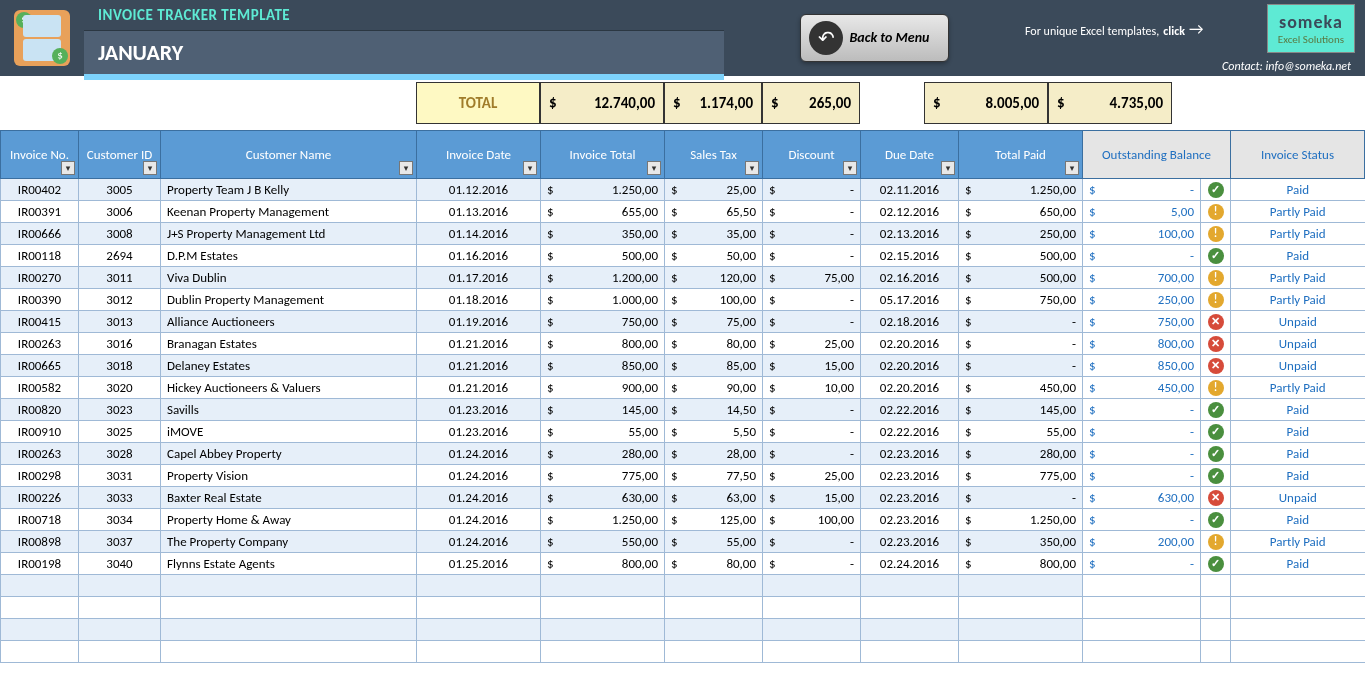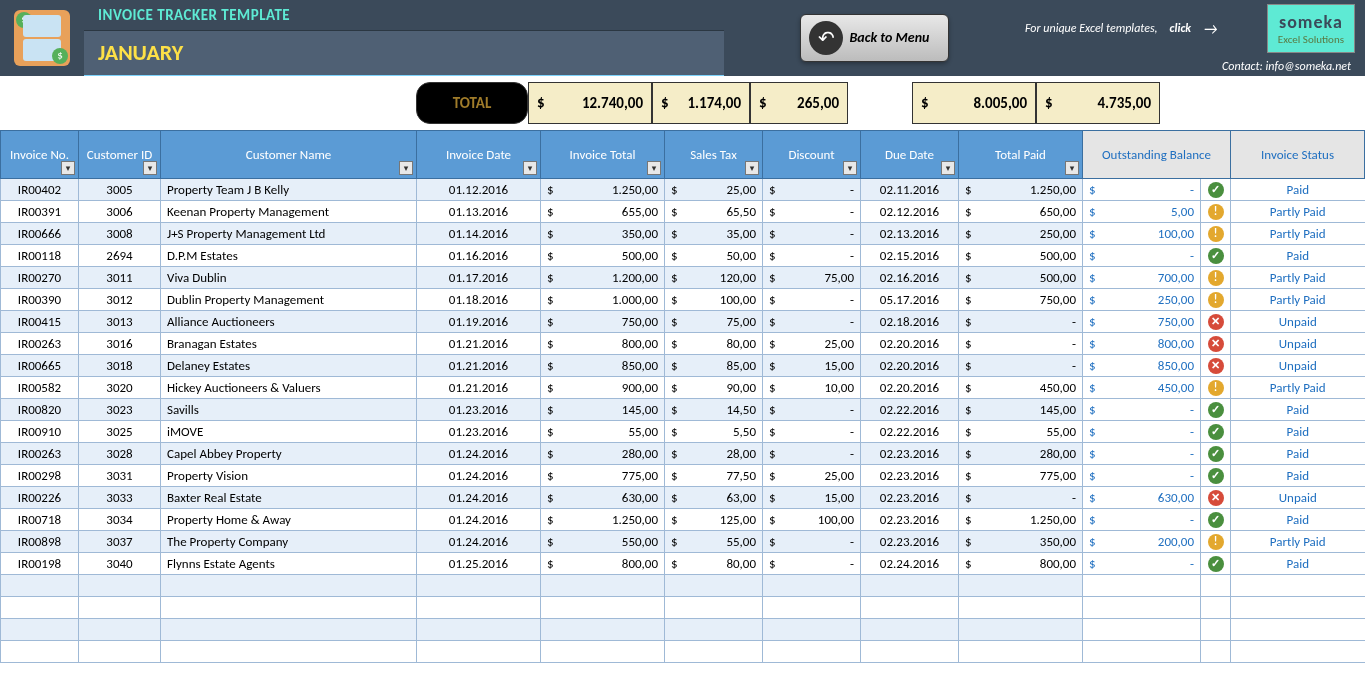--- a/index.html
+++ b/index.html
@@ -8,39 +8,39 @@
 .topbar { background: #3b4a5a; height: 76px; display: flex; align-items: stretch; }
 .icon-col { width: 84px; display: flex; align-items: center; justify-content: center; }
 .invoice-icon { width: 56px; height: 56px; background: #e8a15a; border-radius: 6px; position: relative; display:flex; flex-direction:column; align-items:center; justify-content:space-around; padding:4px; }
 .invoice-icon .paper { width: 38px; height: 22px; background: #c9e3f3; border-radius: 3px; position: relative; }
 .invoice-icon .coin { width: 16px; height: 16px; background: #56b05a; border-radius: 50%; position: absolute; color:#fff; font-size:11px; text-align:center; line-height:16px; }
 .invoice-icon .coin.c1 { top: 2px; left: 2px; }
 .invoice-icon .coin.c2 { bottom: 2px; right: 2px; }
 
 .title-col { flex: 0 0 640px; display: flex; flex-direction: column; }
 .title-top { height: 30px; color: #5eead4; font-weight: 600; font-size: 15px; padding: 6px 14px; letter-spacing: .5px; }
-.title-month { flex: 1; background: #4f6074; color: #fde047; font-size: 22px; font-weight: 700; padding: 8px 14px; border-top: 1px solid #2b3742; border-bottom: 1px solid #7dd3fc; }
+.title-month { flex: 1; background: #4f6074; color: #ffffff; font-size: 22px; font-weight: 700; padding: 8px 14px; border-top: 1px solid #2b3742; border-bottom: 6px solid #7dd3fc; }
 
 .mid-col { flex: 1; display:flex; align-items:center; justify-content:center; }
 .back-btn { background: linear-gradient(#e8e8e8,#bcbcbc); border: 1px solid #333; border-radius: 6px; padding: 6px 18px 6px 8px; display:flex; align-items:center; gap:6px; cursor:pointer; box-shadow: 0 2px 4px rgba(0,0,0,.3); }
 .back-arrow { width: 34px; height: 34px; border-radius:50%; background:#333; color:#fff; display:flex; align-items:center; justify-content:center; font-size:20px; }
 .back-txt { font-style: italic; font-weight:700; font-size:14px; line-height:1.1; text-align:left;}
 
 .right-col { flex: 0 0 340px; color:#fff; font-size:12px; display:flex; flex-direction:column; justify-content:center; gap:6px; padding-right:10px; }
 .right-col .line1 { display:flex; align-items:center; gap:8px; }
 .right-col .arrow { font-size:16px; }
 .right-col .line2 { font-style: italic; text-align:right; padding-right:4px; }
 .logo { background:#5eead4; color:#3b4a5a; padding:6px 10px; text-align:center; border:1px solid #888; }
 .logo .big { font-size:18px; font-weight:700; letter-spacing:1px; }
 .logo .small { font-size:11px; color:#5a7a43; }
 
 .totals-row { display:flex; height:42px; margin-top:6px; }
 .totals-row .spacer1 { width: 416px; }
 .total-cell { border:1px solid #333; display:flex; align-items:center; justify-content:center; font-weight:700; font-size:15px; }
-.total-label { width:112px; background:#000000; color:#a07c2a;border-radius:14px; }
+.total-label { width:124px; background:#fef9c3; color:#a07c2a; }
 .total-val { background:#f5edc8; color:#000; padding:0 8px; justify-content:space-between; }
 .tw1{width:124px;} .tw2{width:98px;} .tw3{width:98px;}
 .gap{width:64px;}
 .tw4{width:124px;} .tw5{width:124px;}
 .total-val .cur{margin-right:4px;}
 
 .grid { margin-top:6px; border-collapse:collapse; width:100%; table-layout:fixed; }
 .grid th { background:#5b9bd5; color:#fff; font-weight:400; font-size:13px; border:1px solid #3b6fa0; padding:4px 4px; position:relative; height:48px; vertical-align:middle; }
 .grid th.ob { background:#e5e5e5; color:#1f6fc0; }
 .grid th .filter { position:absolute; right:3px; bottom:3px; width:14px; height:14px; background:#e8e8e8; border:1px solid #777; font-size:9px; line-height:12px; text-align:center; color:#333; cursor:pointer; }
@@ -79,21 +79,21 @@
     <div class="title-month">JANUARY</div>
   </div>
   <div class="mid-col">
     <div class="back-btn">
       <div class="back-arrow">↶</div>
       <div class="back-txt">Back to Menu</div>
     </div>
   </div>
   <div class="right-col">
     <div class="line1">
-      <div style="flex:1; display:flex; gap:12px; align-items:center; font-style:italic;">
+      <div style="flex:1; display:flex; gap:4px; align-items:flex-end; ">
         <span>For unique Excel templates,</span>
         <b>click</b>
         <span class="arrow">→</span>
       </div>
       <div class="logo">
         <div class="big">someka</div>
         <div class="small">Excel Solutions</div>
       </div>
     </div>
     <div class="line2">Contact: info@someka.net</div>

